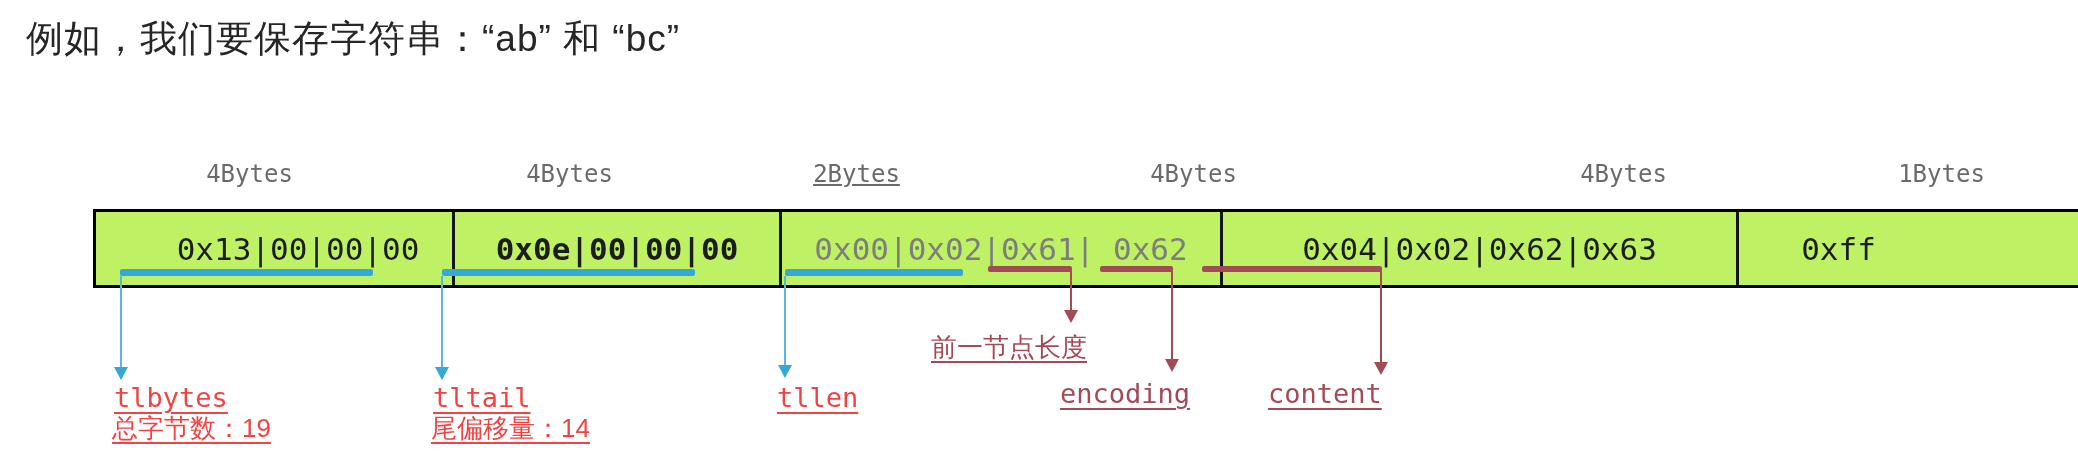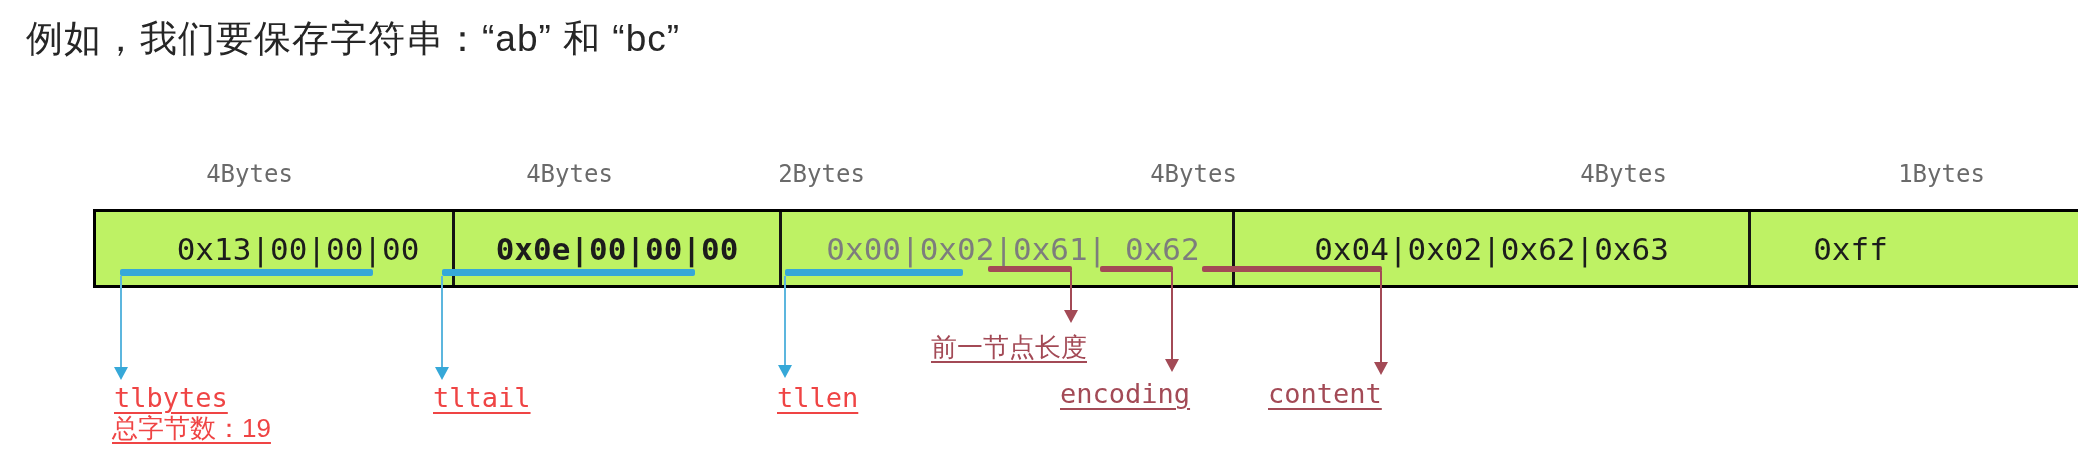--- a/index.html
+++ b/index.html
@@ -56,29 +56,29 @@
 </style>
 </head>
 <body>
 
 <div class="stage">
 
   <div class="title">例如，我们要保存字符串：“ab” 和 “bc”</div>
 
   <div class="size-label" style="left:93px;width:313px;">4Bytes</div>
   <div class="size-label" style="left:406px;width:327px;">4Bytes</div>
-  <div class="size-label" style="left:698px;width:247px;">2Bytes</div>
+  <div class="size-label" style="left:733px;width:247px;text-decoration:underline;">2Bytes</div>
   <div class="size-label" style="left:980px;width:427px;">4Bytes</div>
   <div class="size-label" style="left:1407px;width:433px;">4Bytes</div>
   <div class="size-label" style="left:1840px;width:203px;">1Bytes</div>
 
   <div class="bytetable">
     <div class="cell" style="width:311px;">0x13|00|00|00</div>
     <div class="cell" style="width:327px;font-weight:bold;">0x0e|00|00|00</div>
-    <div class="cell muted" style="width:441px;margin-left:12px;">0x00|0x02|0x61| 0x62</div>
+    <div class="cell muted" style="width:441px;">0x00|0x02|0x61| 0x62</div>
     <div class="cell" style="width:516px;">0x04|0x02|0x62|0x63</div>
     <div class="cell" style="width:199px;">0xff</div>
   </div>
 
   <div class="bar cyan" style="left:120px;width:253px;"></div>
   <div class="bar cyan" style="left:442px;width:253px;"></div>
   <div class="bar cyan" style="left:785px;width:178px;"></div>
   <div class="bar maroon" style="left:988px;width:84px;"></div>
   <div class="bar maroon" style="left:1100px;width:73px;"></div>
   <div class="bar maroon" style="left:1202px;width:180px;"></div>
@@ -98,18 +98,19 @@
   <div class="arrow maroon" style="left:1171px;top:271px;height:89px;">
       <span class="head"></span>
     </div>
   <div class="arrow maroon" style="left:1380px;top:271px;height:92px;">
       <span class="head"></span>
     </div>
 
   <div class="lbl mono blue" style="left:114px;top:382px;">tlbytes</div>
   <div class="lbl cjk blue" style="left:112px;top:411px;">总字节数：19</div>
   <div class="lbl mono blue" style="left:433px;top:382px;">tltail</div>
+  <div class="lbl cjk blue" style="left:431px;top:411px;">尾偏移量：14</div>
   <div class="lbl mono blue" style="left:777px;top:382px;">tllen</div>
   <div class="lbl mono maroon" style="left:1060px;top:378px;">encoding</div>
   <div class="lbl cjk maroon" style="left:931px;top:330px;">前一节点长度</div>
   <div class="lbl mono maroon" style="left:1268px;top:378px;">content</div>
 
 </div>
 
 </body></html>

